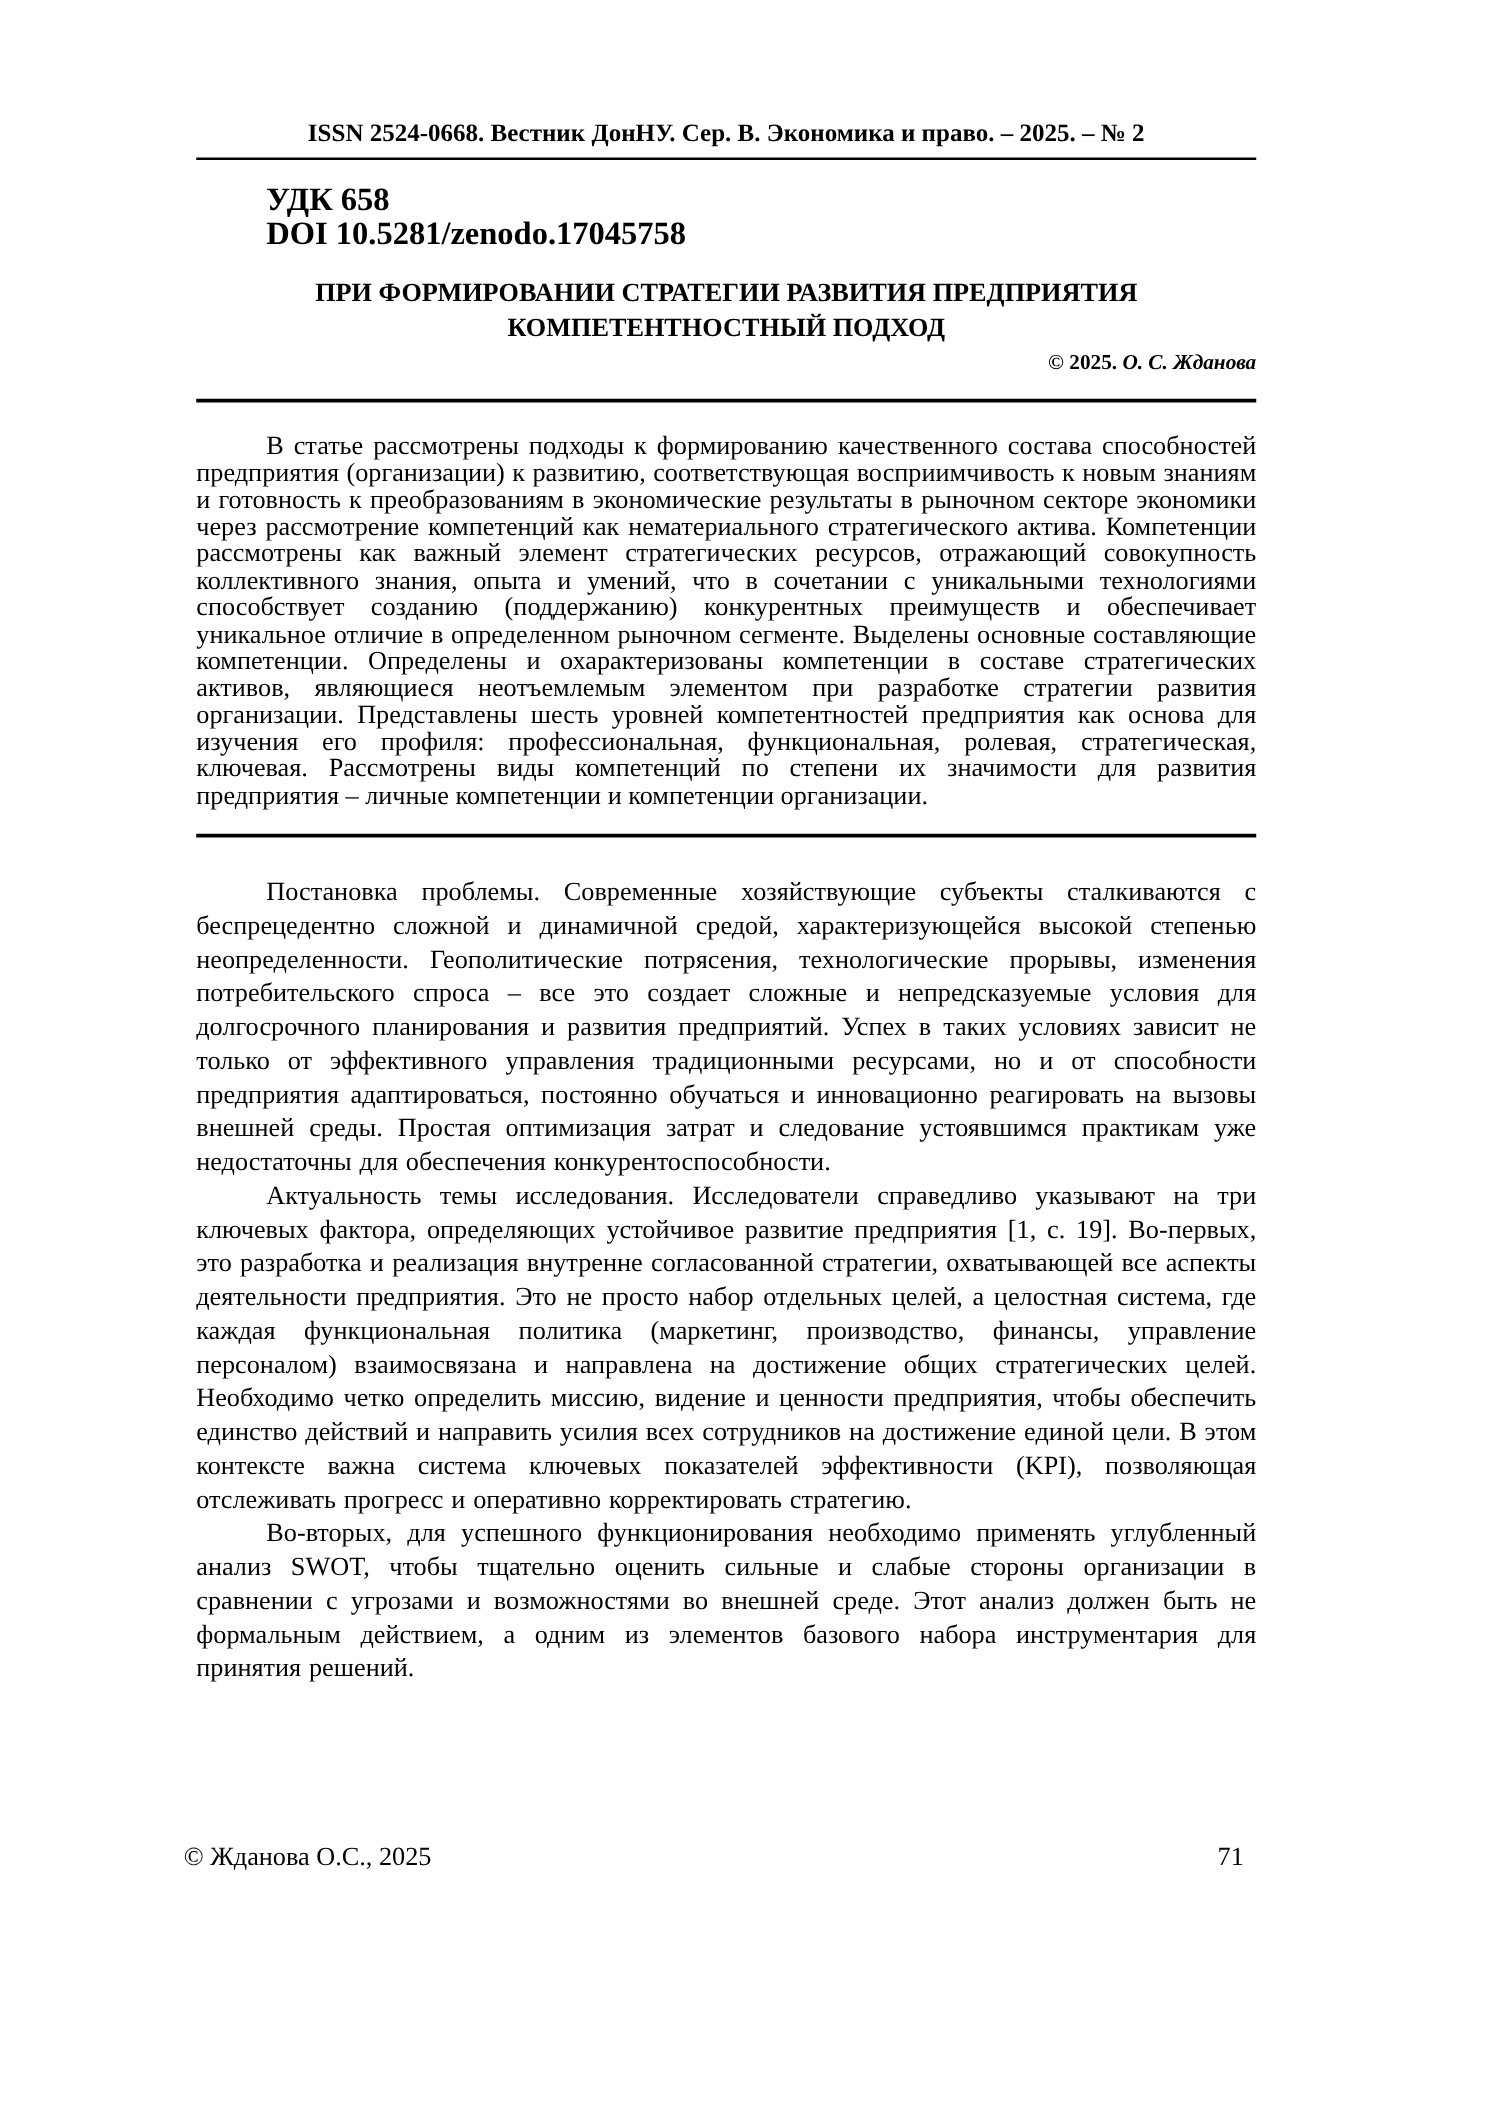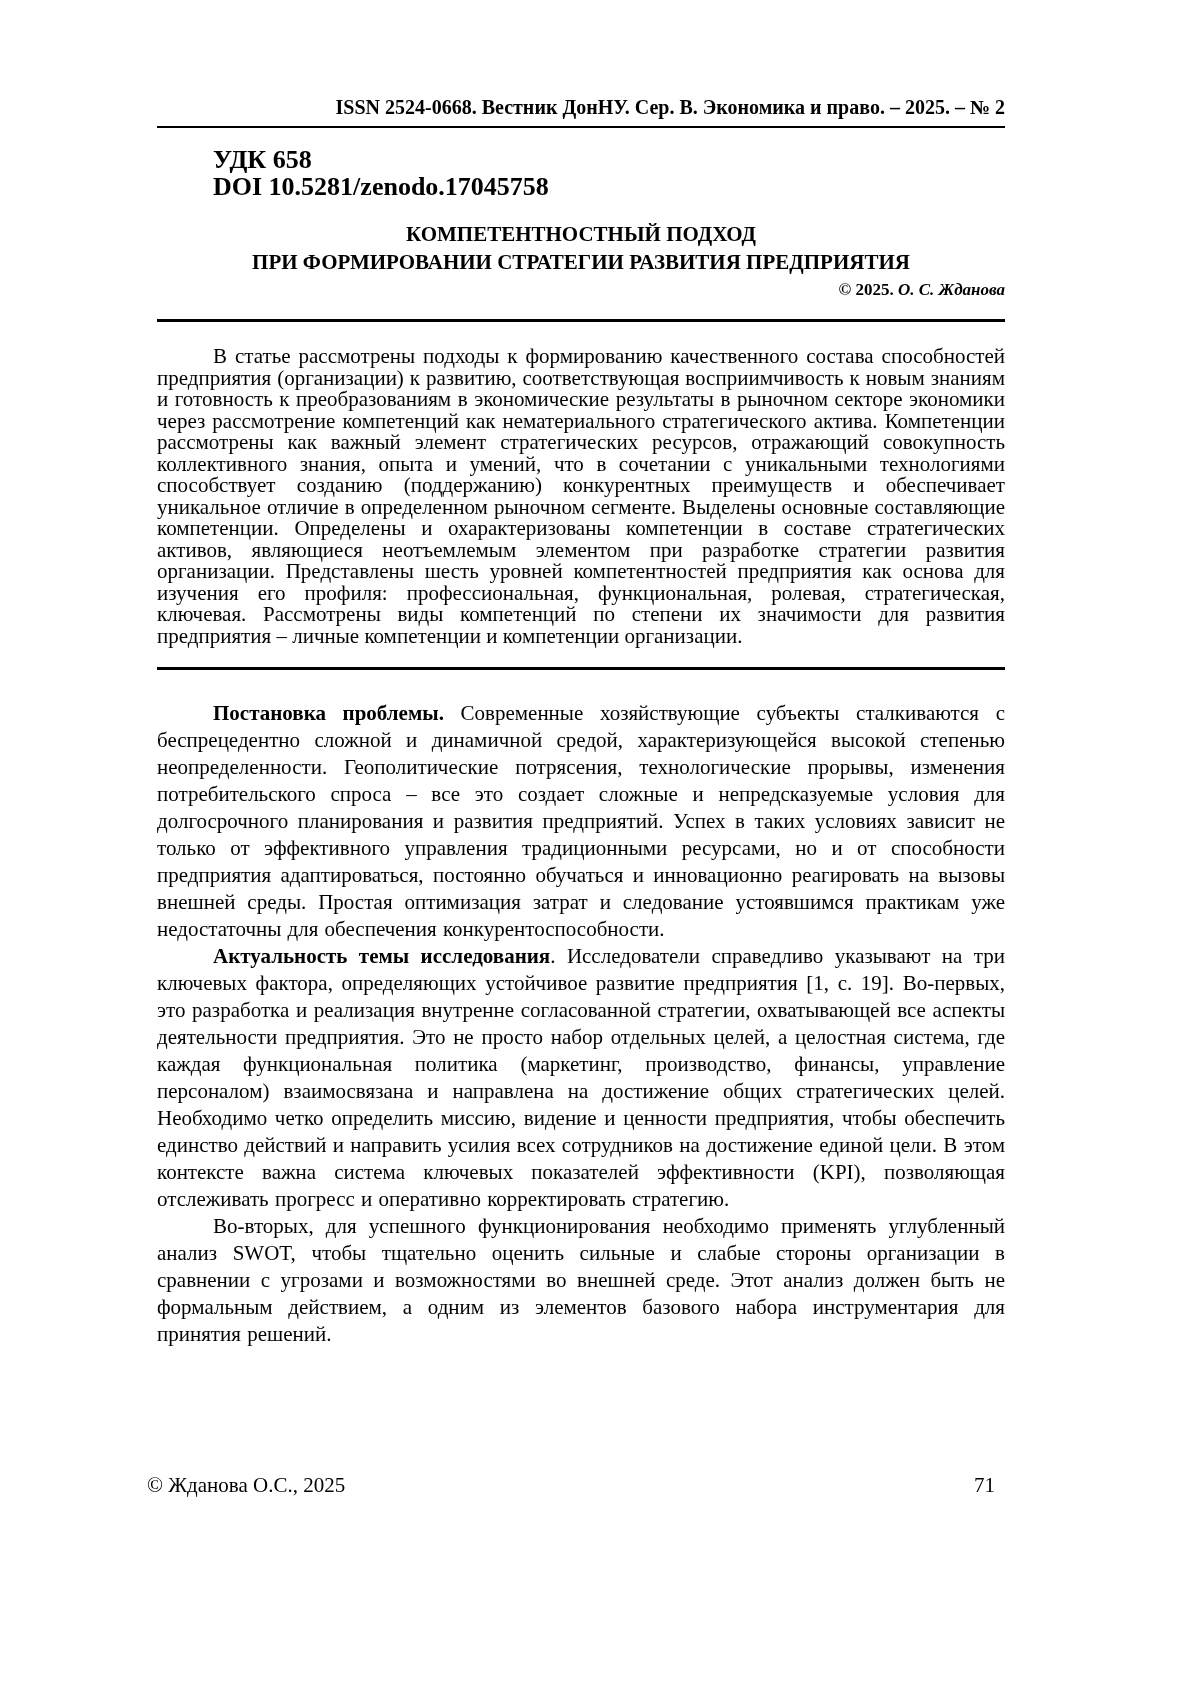--- a/index.html
+++ b/index.html
@@ -13,21 +13,21 @@
     overflow: hidden;
   }
   .content {
     position: absolute;
     left: 157px;
     top: 0;
     width: 848px;
   }
   .journal-header {
     padding-top: 95px;
-    text-align: right;
+    text-align: center;
     font-weight: bold;
     font-size: 20px;
     line-height: 24px;
   }
   .rule {
     border: 0;
     border-top: 2px solid #000000;
     margin-top: 7px;
   }
   .rule-mid {
@@ -67,21 +67,21 @@
   .keywords-label { font-weight: bold; font-style: italic; }
   .rule-after-abstract { margin-top: 20px; }
   .body-text {
     margin-top: 30px;
     font-size: 21px;
     line-height: 27px;
     text-align: justify;
     word-spacing: 1px;
   }
   .body-text p { text-indent: 56px; }
-  .lead { font-weight: bold; }
+  .lead { font-weight: normal; }
   .footer {
     position: absolute;
     top: 1472px;
     left: 147px;
     width: 848px;
     display: flex;
     justify-content: space-between;
     font-size: 21px;
     line-height: 27px;
   }
@@ -93,22 +93,22 @@
 
   <div class="journal-header">ISSN 2524-0668. Вестник ДонНУ. Сер. В. Экономика и право. – 2025. – № 2</div>
   <hr class="rule">
 
   <div class="meta">
     <div>УДК 658</div>
     <div>DOI 10.5281/zenodo.17045758</div>
   </div>
 
   <div class="title-block">
+    <div>ПРИ ФОРМИРОВАНИИ СТРАТЕГИИ РАЗВИТИЯ ПРЕДПРИЯТИЯ</div>
     <div>КОМПЕТЕНТНОСТНЫЙ ПОДХОД</div>
-    <div>ПРИ ФОРМИРОВАНИИ СТРАТЕГИИ РАЗВИТИЯ ПРЕДПРИЯТИЯ</div>
   </div>
 
   <div class="authorship"><span class="cc">© 2025.</span> <span class="author">О. С. Жданова</span></div>
 
   <hr class="rule rule-mid rule-after-author">
 
   <div class="abstract-block">
     <p>В статье рассмотрены подходы к формированию качественного состава способностей предприятия (организации) к развитию, соответствующая восприимчивость к новым знаниям и готовность к преобразованиям в экономические результаты в рыночном секторе экономики через рассмотрение компетенций как нематериального стратегического актива. Компетенции рассмотрены как важный элемент стратегических ресурсов, отражающий совокупность коллективного знания, опыта и умений, что в сочетании с уникальными технологиями способствует созданию (поддержанию) конкурентных преимуществ и обеспечивает уникальное отличие в определенном рыночном сегменте. Выделены основные составляющие компетенции. Определены и охарактеризованы компетенции в составе стратегических активов, являющиеся неотъемлемым элементом при разработке стратегии развития организации. Представлены шесть уровней компетентностей предприятия как основа для изучения его профиля: профессиональная, функциональная, ролевая, стратегическая, ключевая. Рассмотрены виды компетенций по степени их значимости для развития предприятия – личные компетенции и компетенции организации.</p>
   </div>
 

